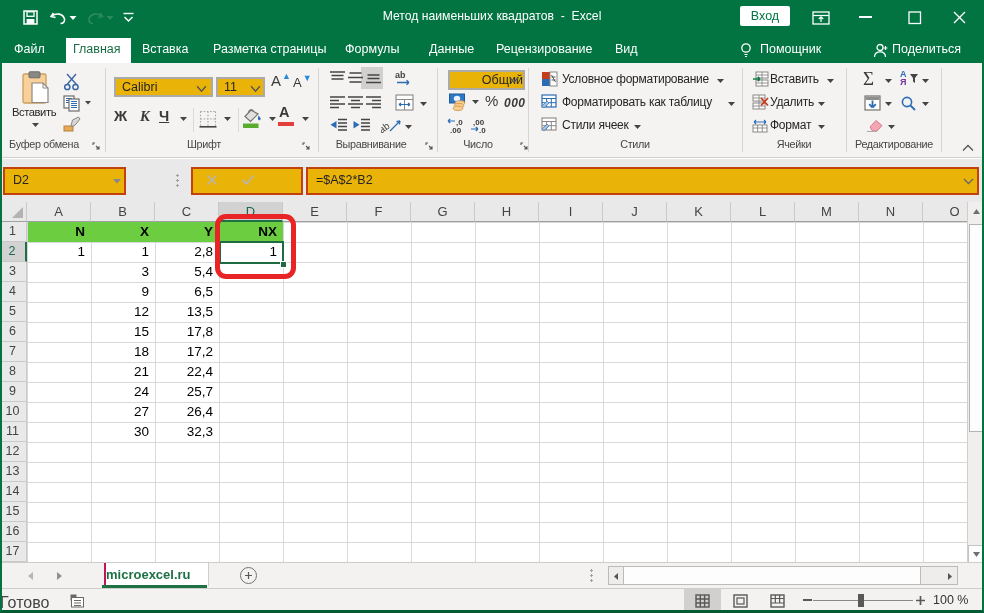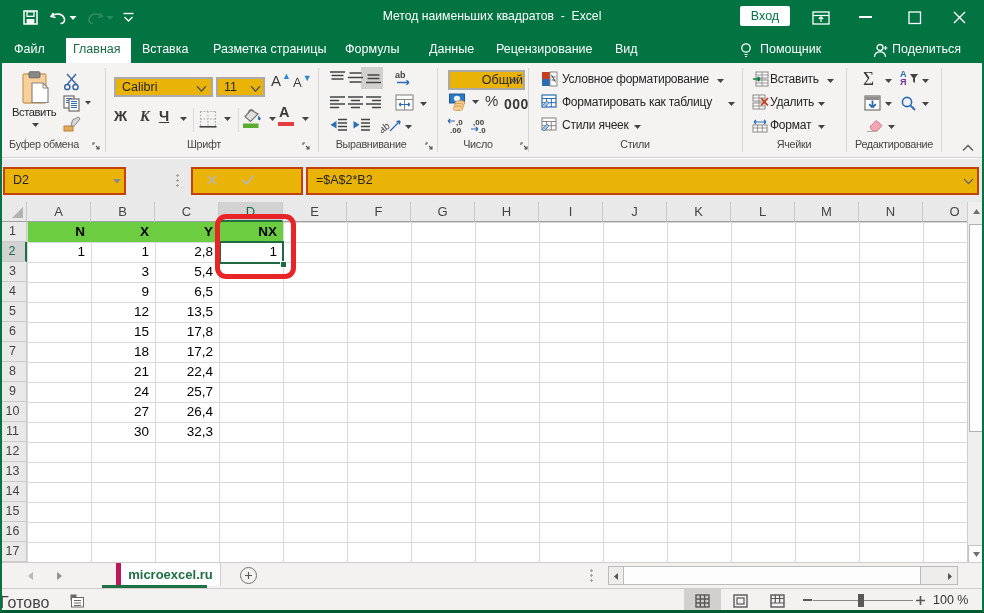--- a/index.html
+++ b/index.html
@@ -255,21 +255,21 @@
     <rect x="0.5" y="1" width="15" height="9" fill="#2b78c7" stroke="#1d5a99" stroke-width="1"></rect>
     <ellipse cx="8" cy="5.5" rx="3.2" ry="2.8" fill="#eaf2fb"></ellipse>
     <ellipse cx="11" cy="10" rx="4.8" ry="2.2" fill="#f7cf93" stroke="#d99f4e" stroke-width="1"></ellipse>
     <ellipse cx="10" cy="12.7" rx="4.8" ry="2.2" fill="#f7cf93" stroke="#d99f4e" stroke-width="1"></ellipse>
     <ellipse cx="9" cy="15.3" rx="4.8" ry="2.2" fill="#f7cf93" stroke="#d99f4e" stroke-width="1"></ellipse>
   </svg>
   <svg class="abs" style="left:471px;top:36px" width="9" height="6" viewBox="0 0 9 6">
       <path d="M1 1 L4.5 5 L8 1 Z" fill="#444"></path>
     </svg>
   <div class="abs" style="left:485px;top:29px;font-size:15px;color:#3b3a39;">%</div>
-  <div class="abs" style="left:504px;top:33px;font-size:14px;font-weight:bold;color:#3b3a39;letter-spacing:0.5px;">000</div>
+  <div class="abs" style="left:504px;top:33px;font-size:12px;font-weight:bold;color:#3b3a39;letter-spacing:0.5px;font-style:italic;">000</div>
   <svg class="abs" style="left:447px;top:54px" width="19" height="16" viewBox="0 0 19 16">
     <path d="M1 4 H8 M1 4 L3.2 2 M1 4 L3.2 6" stroke="#2b6cb5" stroke-width="1.2" fill="none"></path>
     <text x="9" y="7.5" font-size="8" font-weight="bold" fill="#3b3a39">,0</text>
     <text x="3" y="15.5" font-size="8" font-weight="bold" fill="#3b3a39">,00</text>
   </svg>
   <svg class="abs" style="left:470px;top:54px" width="19" height="16" viewBox="0 0 19 16">
     <text x="3" y="7.5" font-size="8" font-weight="bold" fill="#3b3a39">,00</text>
     <path d="M1 12 H8 M8 12 L5.8 10 M8 12 L5.8 14" stroke="#2b6cb5" stroke-width="1.2" fill="none"></path>
     <text x="9" y="15.5" font-size="8" font-weight="bold" fill="#3b3a39">,0</text>
   </svg>
@@ -469,21 +469,21 @@
   </div>
 </div>
 <div class="abs" style="left:215px;top:214px;width:71px;height:55px;border:5px solid #e92427;border-radius:11px;z-index:40;"></div>
 <div class="abs" id="sheetbar">
   <svg class="abs" style="left:27px;top:8px" width="7" height="10" viewBox="0 0 7 10">
       <path d="M6 1 L1 5 L6 9 Z" fill="#b8b6b4"></path>
     </svg>
   <svg class="abs" style="left:56px;top:8px" width="7" height="10" viewBox="0 0 7 10">
       <path d="M1 1 L6 5 L1 9 Z" fill="#918f8d"></path>
     </svg>
-  <div class="abs" style="left:116px;top:0;width:105px;height:23px;background:#fff;border-left:5px solid #be185d;border-right:1px solid #cfcdcb;box-sizing:border-box;text-align:center;line-height:23px;font-size:13px;font-weight:bold;color:#1e7145;">microexcel.ru</div>
+  <div class="abs" style="left:104px;top:0;width:105px;height:23px;background:#fff;border-left:2px solid #be185d;border-right:1px solid #cfcdcb;box-sizing:border-box;line-height:23px;font-size:13px;font-weight:bold;color:#1e7145;">microexcel.ru</div>
   <div class="abs" style="left:102px;top:22px;width:105px;height:3px;background:#1e7145;"></div>
   <div class="abs" style="left:240px;top:4px;width:17px;height:17px;border:1px solid #757371;border-radius:50%;box-sizing:border-box;">
     <svg class="abs" style="left:3px;top:3px" width="9" height="9" viewBox="0 0 9 9">
         <path d="M4.5 1 V8 M1 4.5 H8" stroke="#5b5957" stroke-width="1.2"></path>
       </svg>
   </div>
   <div class="abs" style="left:590px;top:5px;width:3px;height:15px;background-image:radial-gradient(circle,#a0a0a0 1.1px,transparent 1.2px);background-size:3px 5px;"></div>
   <div class="abs" style="left:608px;top:3px;width:350px;height:19px;background:#efedec;border:1px solid #bdbbb9;box-sizing:border-box;">
     <div class="abs" style="left:14px;top:0;width:298px;height:17px;background:#fdfdfd;border-left:1px solid #bdbbb9;border-right:1px solid #bdbbb9;box-sizing:border-box;"></div>
     <svg class="abs" style="left:4px;top:5px" width="6" height="9" viewBox="0 0 6 9">

